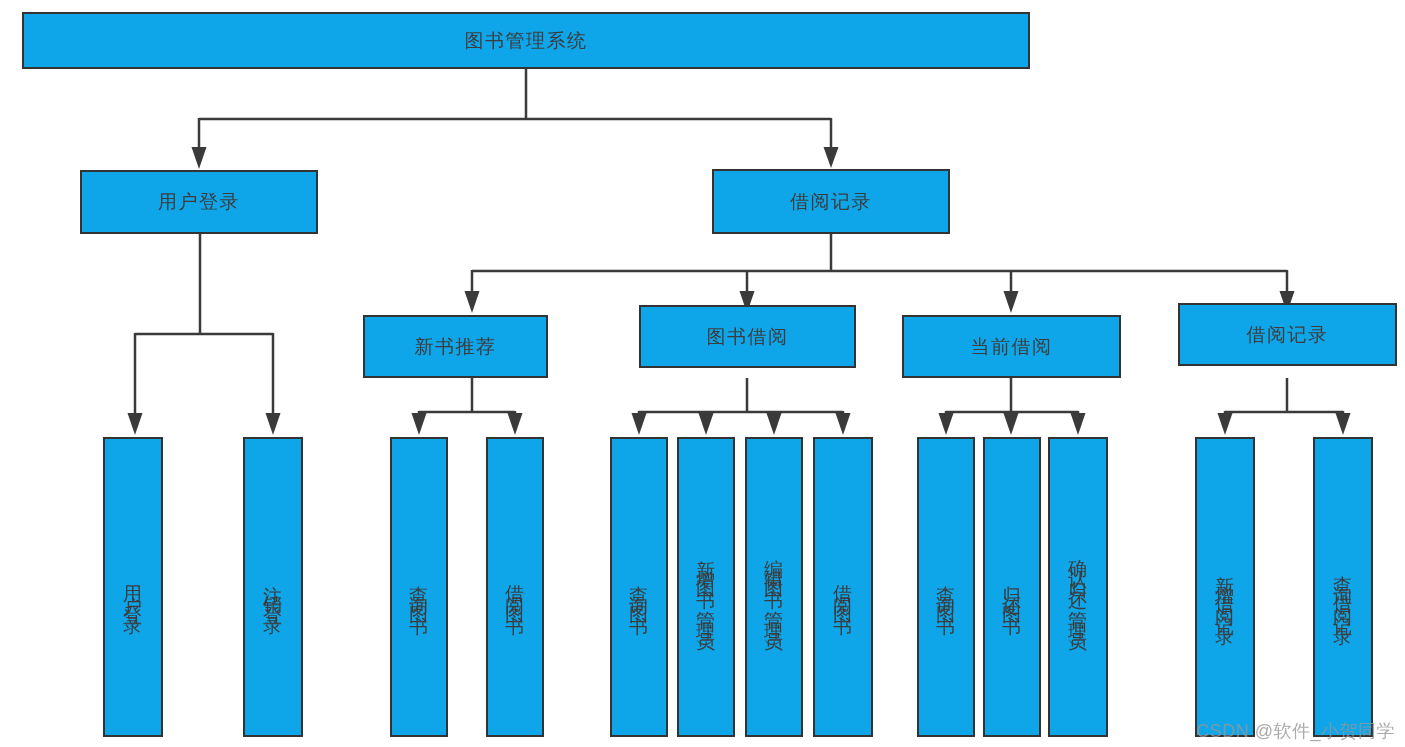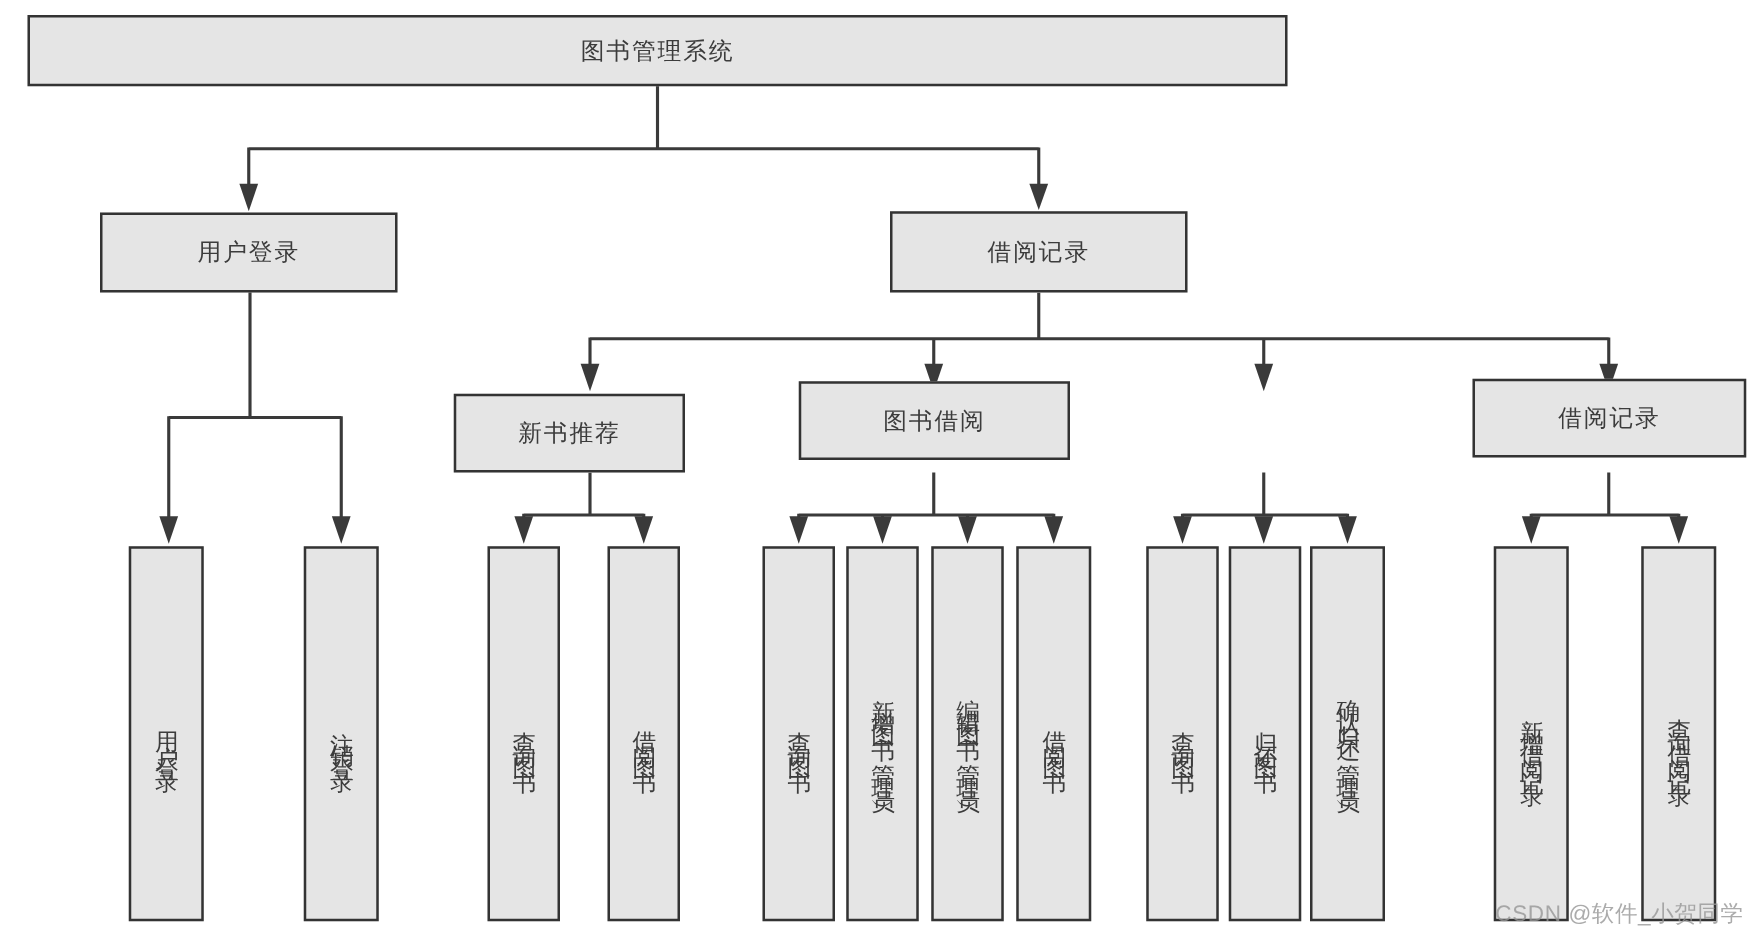--- a/index.html
+++ b/index.html
@@ -8,21 +8,21 @@
     background: #ffffff;
     font-family: "Liberation Sans", "DejaVu Sans", sans-serif;
     position: relative;
     overflow: hidden;
   }
   .canvas { position: absolute; left: 0; top: 0; width: 1405px; height: 747px; }
   svg.connectors { position: absolute; left: 0; top: 0; width: 1405px; height: 747px; z-index: 1; }
   .box {
     position: absolute;
     box-sizing: border-box;
-    background: #e5e5e5;
+    background: #0ea5e9;
     border: 2.5px solid #333333;
     display: flex;
     align-items: center;
     justify-content: center;
     z-index: 2;
     text-align: right;
   }
   .box .lbl {
     color: #3c3c3c;
     font-size: 19px;
@@ -113,20 +113,23 @@
   <div class="box" style="left:712px; top:169px; width:238px; height:65px">
     <span class="lbl">借阅记录</span>
   </div>
 
   <div class="box" style="left:363px; top:315px; width:185px; height:63px">
     <span class="lbl">新书推荐</span>
   </div>
   <div class="box" style="left:639px; top:305px; width:217px; height:63px">
     <span class="lbl">图书借阅</span>
   </div>
+  <div class="box" style="left:902px; top:315px; width:219px; height:63px">
+    <span class="lbl">当前借阅</span>
+  </div>
   <div class="box" style="left:1178px; top:303px; width:219px; height:63px">
     <span class="lbl">借阅记录</span>
   </div>
 
   <div class="box v" style="left:103px; top:437px; width:60px; height:300px">
     <span class="lbl">用户登录</span>
   </div>
   <div class="box v" style="left:243px; top:437px; width:60px; height:300px">
     <span class="lbl">注销登录</span>
   </div>

